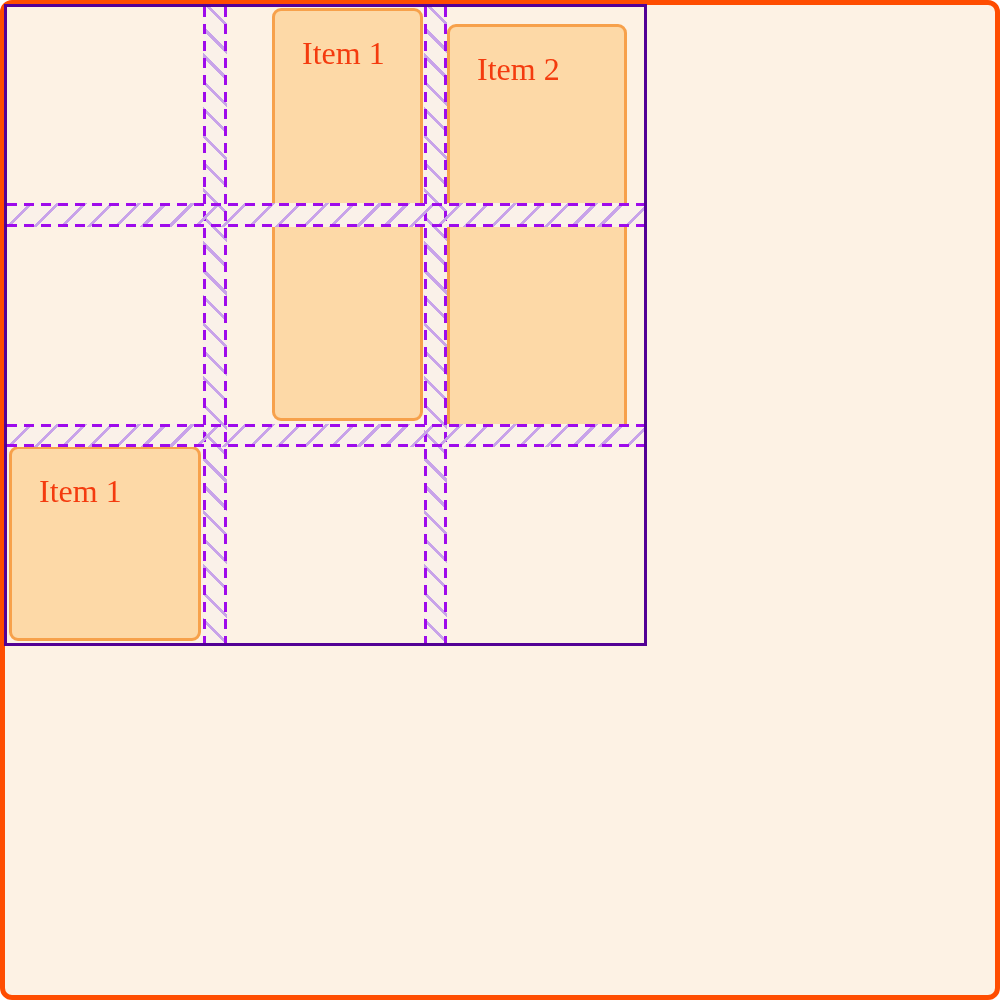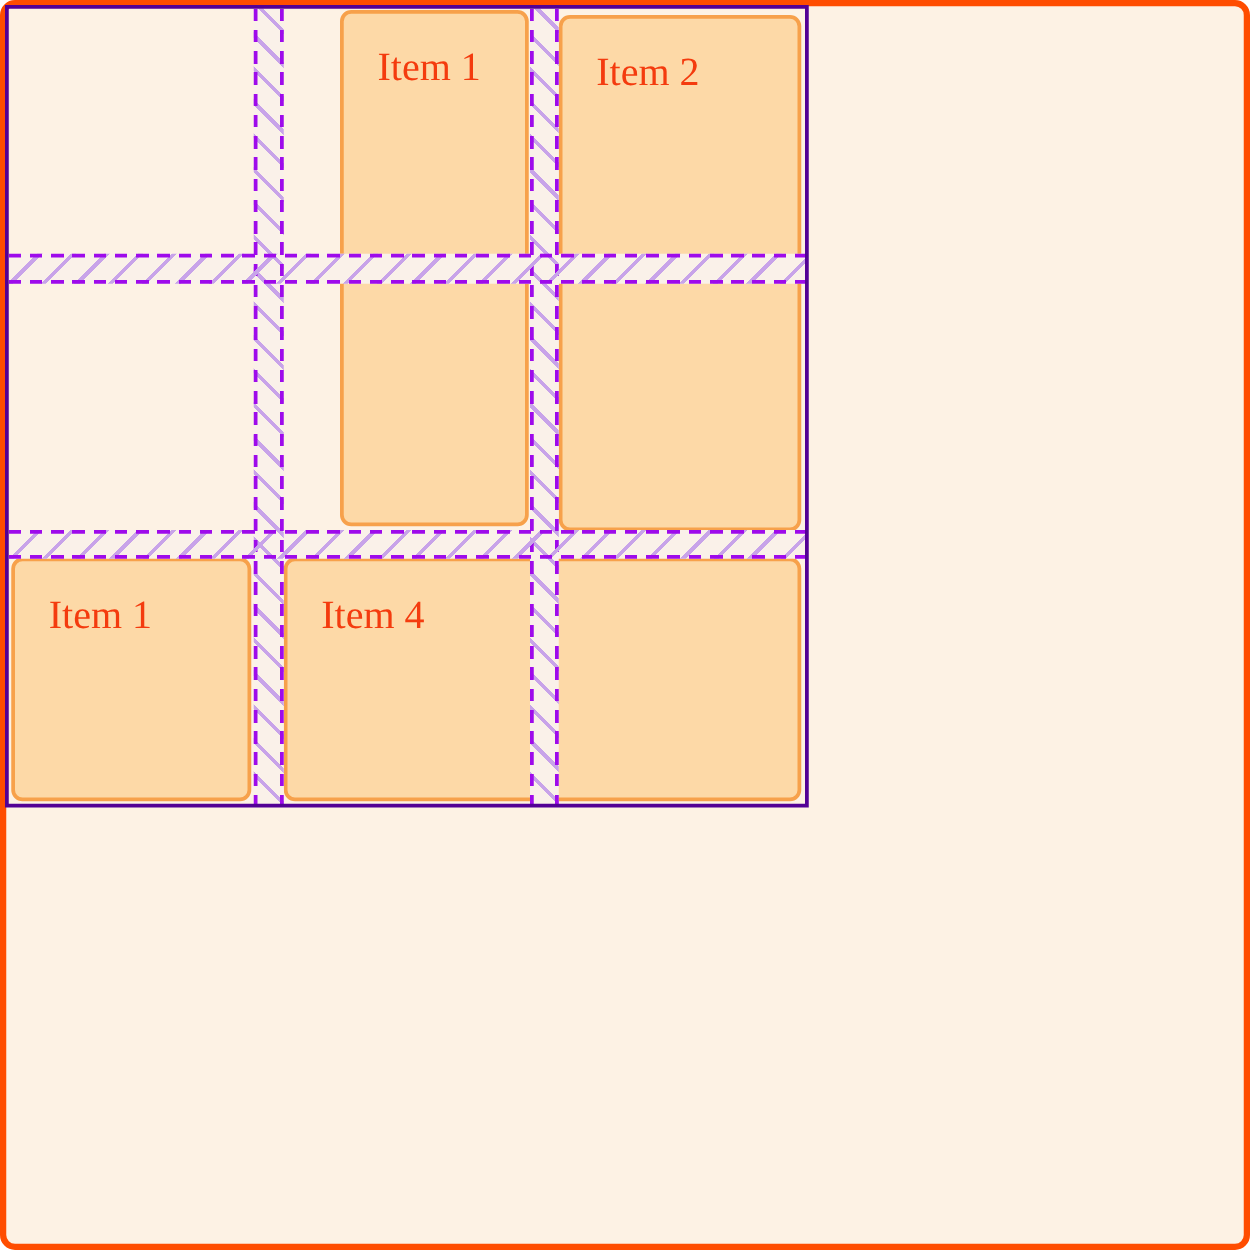--- a/index.html
+++ b/index.html
@@ -31,21 +31,21 @@
     background: var(--itemFill, #FDD9A7);
     border: 3px solid var(--itemBorder, #F7A14B);
     border-radius: 9px;
     color: var(--itemText, #F43B0E);
     font-size: 32px;
     line-height: 1.15;
     padding: 24px 8px 8px 27px;
     z-index: 2;
   }
   .i1 { left: 272px; top: 8px;   width: 151px; height: 413px; }
-  .i2 { left: 447px; top: 12px;   width: 194px; height: 413px; }
+  .i2 { left: 447px; top: 24px;   width: 180px; height: 413px; }
   .i3 { left: 9px;   top: 446px; width: 192px; height: 195px; }
   .i4 { left: 227px; top: 446px; width: 414px; height: 195px; }
   
   .strip {
     position: absolute;
     background: var(--gapFill, #FAF1E9);
     z-index: 5;
   }
   
   .lines {
@@ -97,23 +97,20 @@
 
   <div class="item i1">
     <span>Item 1</span>
   </div>
   <div class="item i2">
     <span>Item 2</span>
   </div>
   <div class="item i3">
     <span>Item 1</span>
   </div>
-  <div class="item i4">
-    <span>Item 4</span>
-  </div>
 
   <div class="strip v1"></div>
   <div class="strip v2"></div>
   <div class="strip h1"></div>
   <div class="strip h2"></div>
 
   <div class="lines vlines v1"></div>
   <div class="lines vlines v2"></div>
   <div class="lines hlines h1"></div>
   <div class="lines hlines h2"></div>

